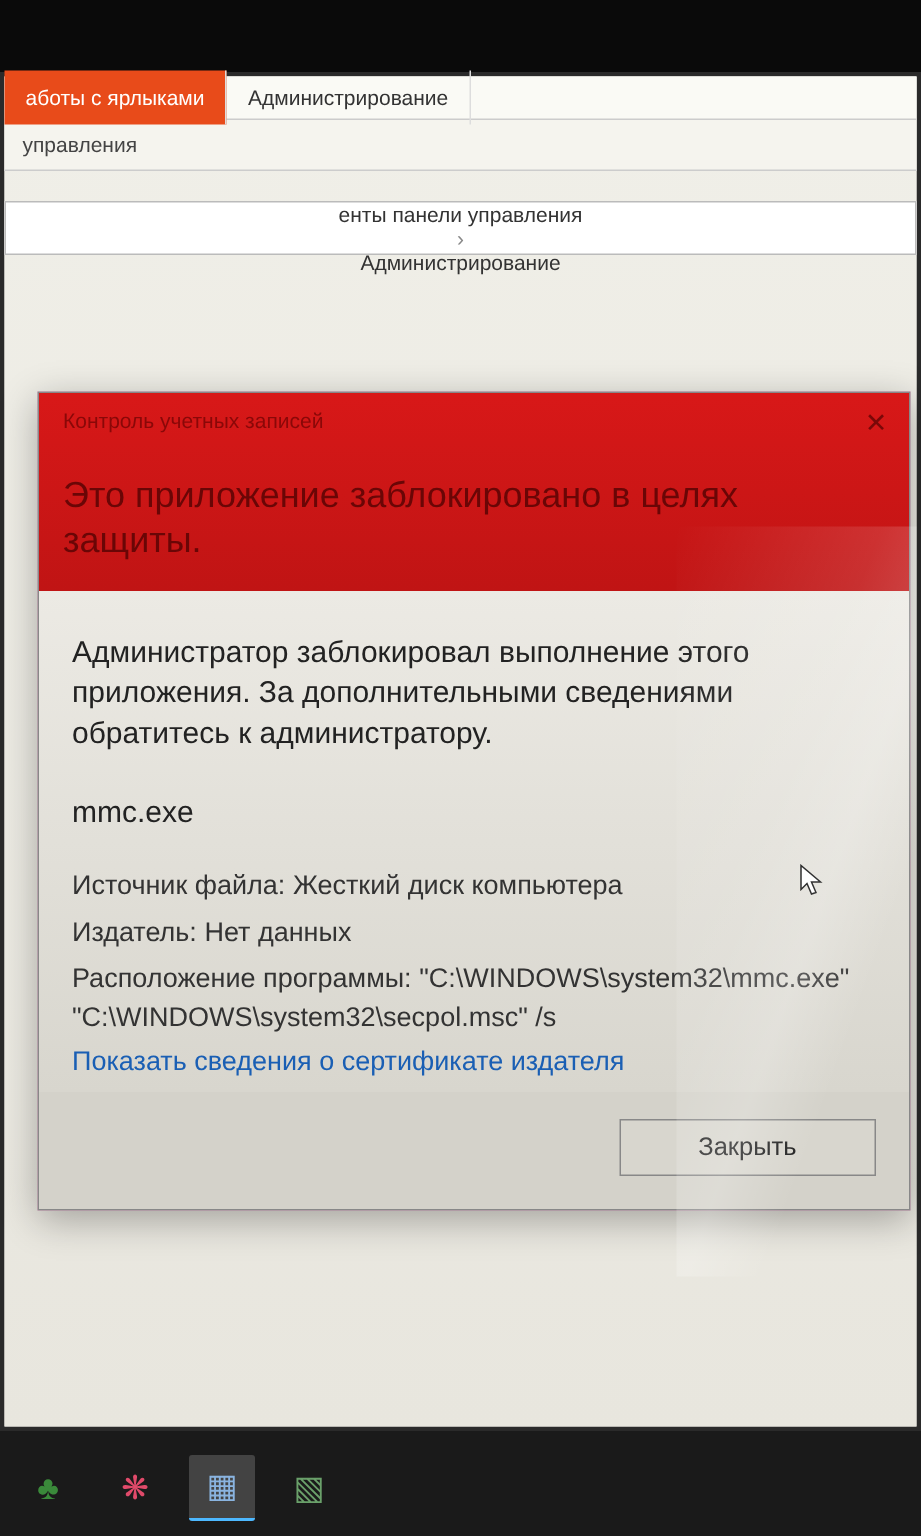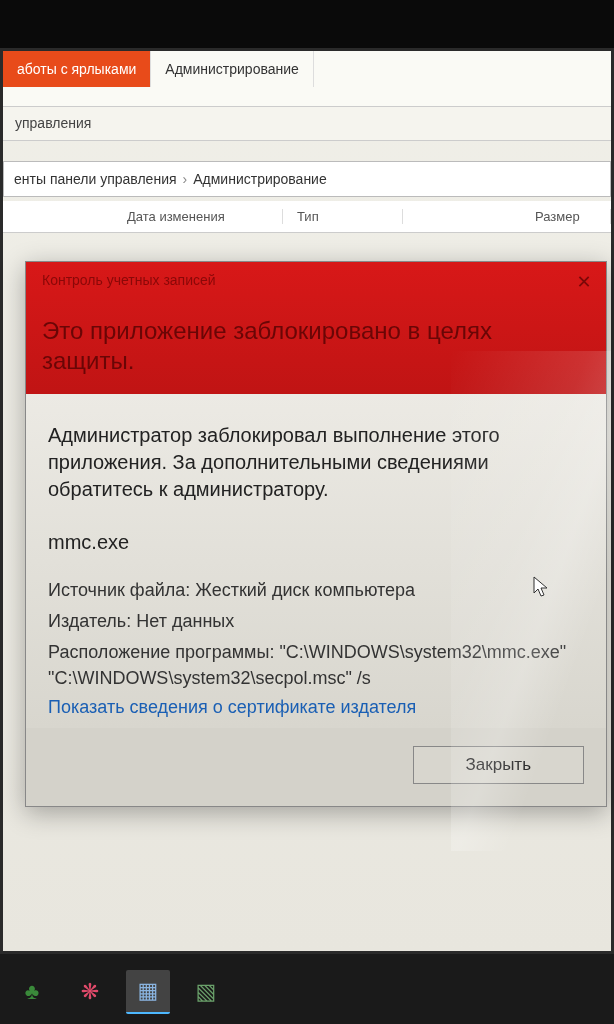--- a/index.html
+++ b/index.html
@@ -22,22 +22,22 @@
     }
     .explorer-bg {
       position: absolute;
       top: 0; left: 0; right: 0; bottom: 0;
       background: linear-gradient(to bottom, #f0efe8 0%, #e8e6de 100%);
     }
     .ribbon-tabs {
       display: flex;
       background: #fafaf5;
       border-bottom: 1px solid #ccc;
-      height: 56px;
-      align-items: flex-start;
+      height: 29px;
+      align-items: center;
     }
     .ribbon-tab {
       padding: 10px 14px;
       font-size: 14px;
       color: #333;
       border-right: 1px solid #ddd;
       display: flex;
       align-items: center;
     }
     .ribbon-tab.active {
@@ -55,20 +55,21 @@
     .breadcrumb-bar {
       margin-top: 20px;
       height: 36px;
       background: #fff;
       border: 1px solid #bbb;
       display: flex;
       align-items: center;
       padding: 0 10px;
       font-size: 14px;
       color: #333;
+      flex-direction: column;
     }
     .breadcrumb-sep {
       margin: 0 6px;
       color: #888;
     }
     .table-header {
       display: flex;
       background: #fff;
       border-bottom: 1px solid #ccc;
       height: 32px;
@@ -222,27 +223,20 @@
   <div class="explorer-bg">
     <div class="ribbon-tabs">
       <div class="ribbon-tab active">аботы с ярлыками</div>
       <div class="ribbon-tab">Администрирование</div>
     </div>
     <div class="sub-ribbon">управления</div>
     <div class="breadcrumb-bar">
       <span>енты панели управления</span>
       <span class="breadcrumb-sep">›</span>
       <span>Администрирование</span>
-    </div>
-    <div class="table-header">
-      <div class="th th1"></div>
-      <div class="th th2">Дата изменения</div>
-      <div class="th th3">Тип</div>
-      <div class="th th4"></div>
-      <div class="th th5">Размер</div>
     </div>
   </div>
 
   <div class="uac-dialog">
     <div class="uac-header">
       <div class="uac-title-small">Контроль учетных записей</div>
       <div class="uac-title-big">Это приложение заблокировано в целях защиты.</div>
       <div class="uac-close">✕</div>
     </div>
     <div class="uac-body">

